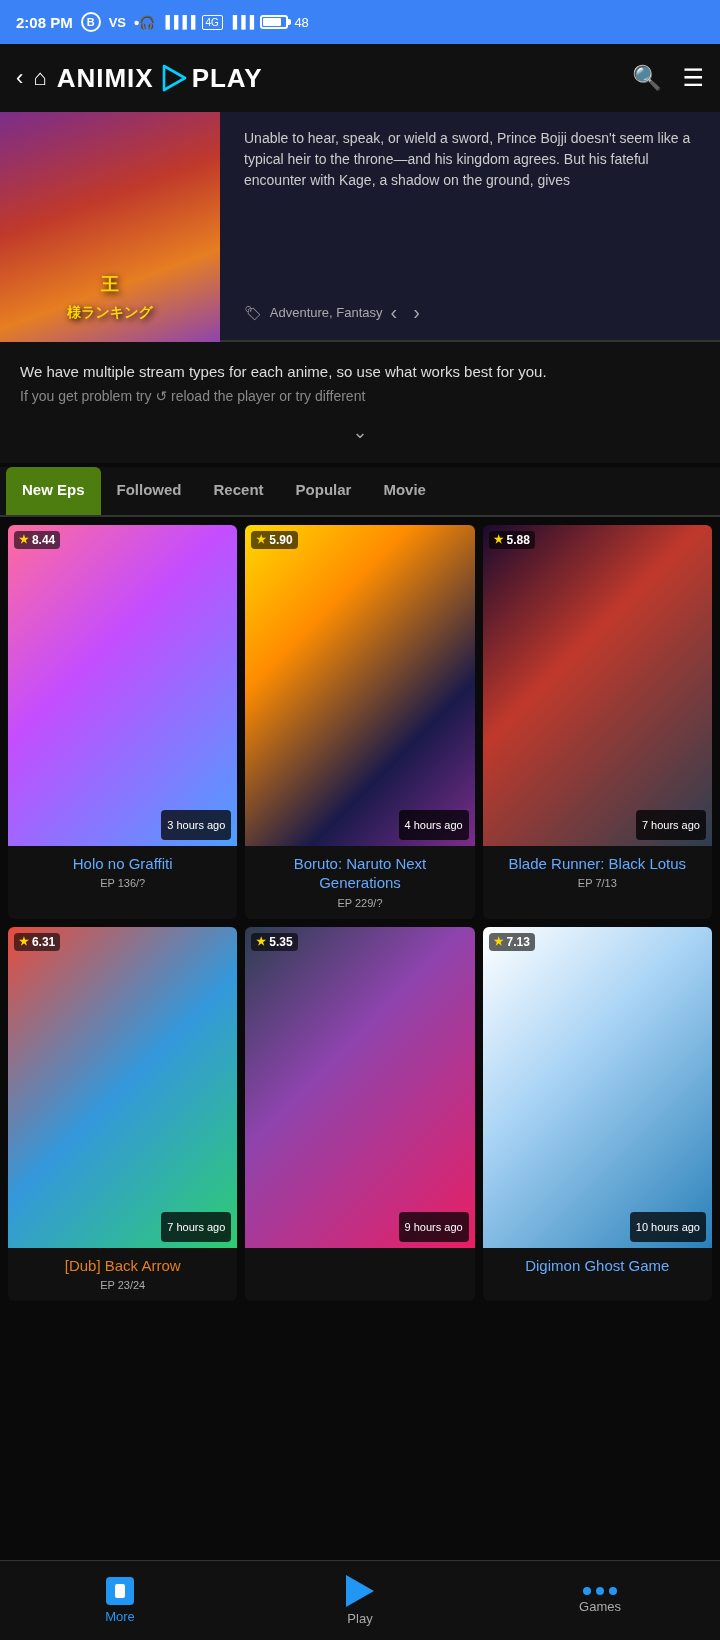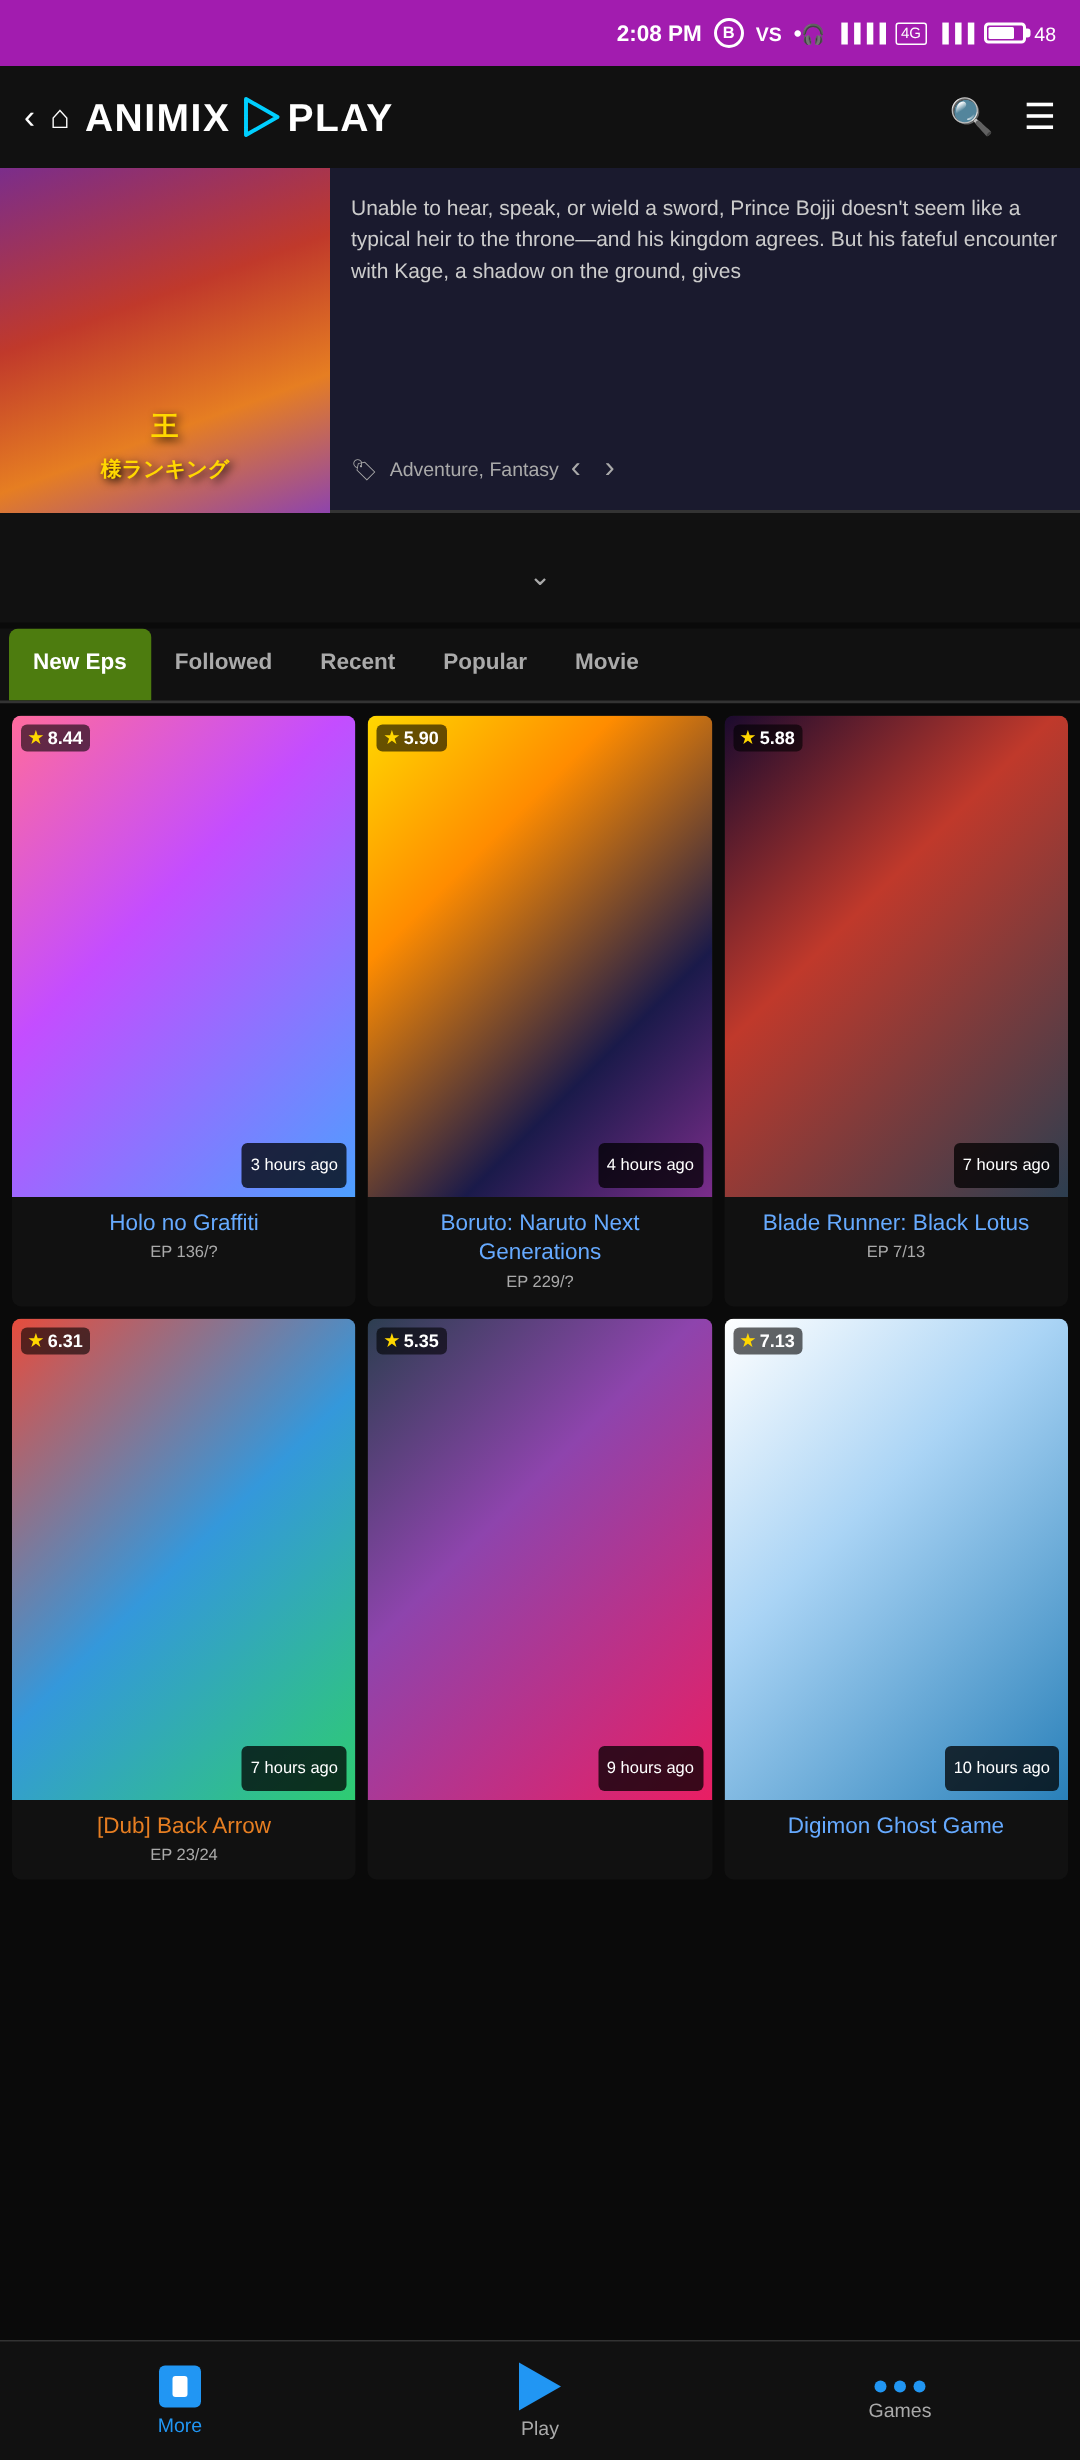--- a/index.html
+++ b/index.html
@@ -8,23 +8,23 @@
       background: #0a0a0a;
       color: #fff;
       font-family: Arial, sans-serif;
       width: 720px;
       min-height: 1640px;
       overflow-x: hidden;
     }
 
     
     .status-bar {
-      background: #a21caf;
-      display: flex;
-      justify-content: flex-end;
+      background: #3b82f6;
+      display: flex;
+      justify-content: flex-start;
       align-items: center;
       padding: 6px 16px;
       height: 44px;
     }
     .status-left { font-size: 15px; font-weight: bold; color: #fff; display: flex; align-items: center; gap: 8px; }
     .status-right { display: flex; align-items: center; gap: 6px; font-size: 13px; color: #fff; }
     .battery-icon {
       border: 2px solid #fff;
       border-radius: 3px;
       width: 28px;
@@ -102,21 +102,21 @@
       height: 100%;
       background: linear-gradient(160deg, #7b2d8b 0%, #c0392b 40%, #e67e22 70%, #8e44ad 100%);
       display: flex;
       flex-direction: column;
       align-items: center;
       justify-content: flex-end;
       padding-bottom: 12px;
     }
     .featured-info {
       flex: 1;
-      padding: 16px 14px;
+      padding: 16px 24px;
       display: flex;
       flex-direction: column;
       justify-content: space-between;
     }
     .featured-description {
       font-size: 14px;
       color: #ccc;
       line-height: 1.5;
     }
     .featured-tags {
@@ -351,20 +351,25 @@
       <span class="tag-text">Adventure, Fantasy</span>
       <div class="featured-nav">
         <span class="featured-nav-btn">‹</span>
         <span class="featured-nav-btn">›</span>
       </div>
     </div>
   </div>
 </div>
 
 <div class="info-banner">
+  <div class="info-banner-text">
+    <span>We have multiple stream types for each anime, so use what works best for you.</span>
+    <br>
+    <span style="color:#888;font-size:14px;">If you get problem try ↺ reload the player or try different</span>
+  </div>
   <div class="info-expand">⌄</div>
 </div>
 
 <div class="tabs-container">
   <div class="tab active">New Eps</div>
   <div class="tab">Followed</div>
   <div class="tab">Recent</div>
   <div class="tab">Popular</div>
   <div class="tab">Movie</div>
 </div>

